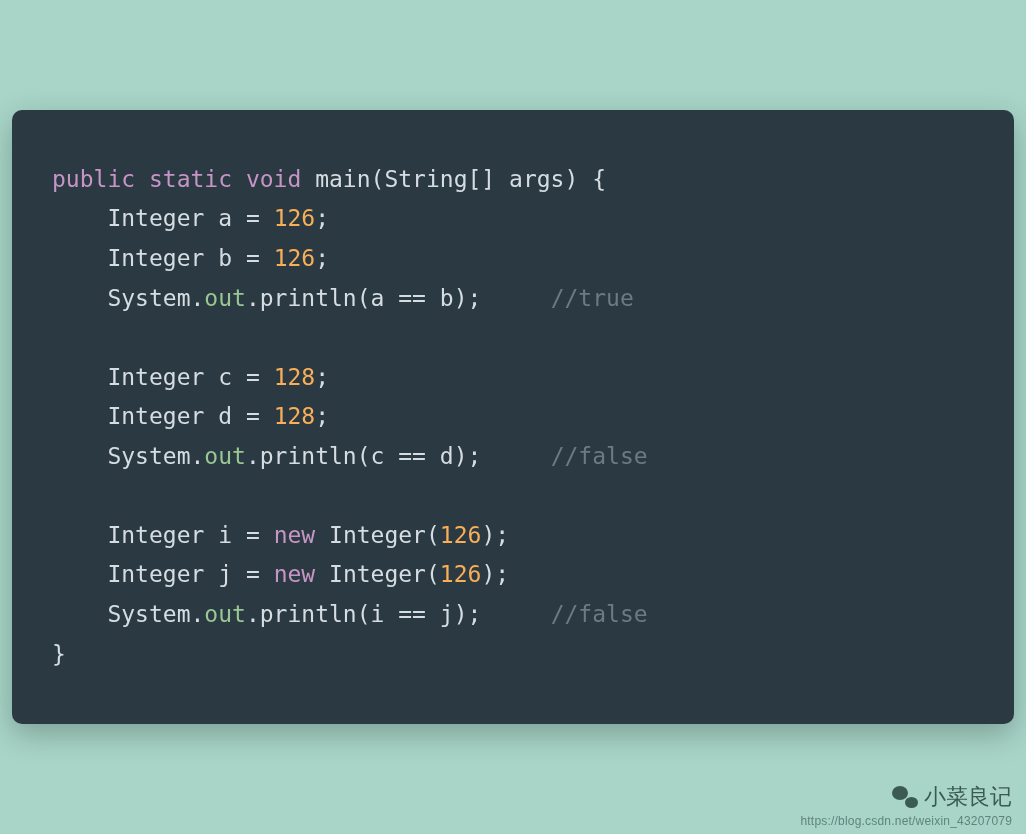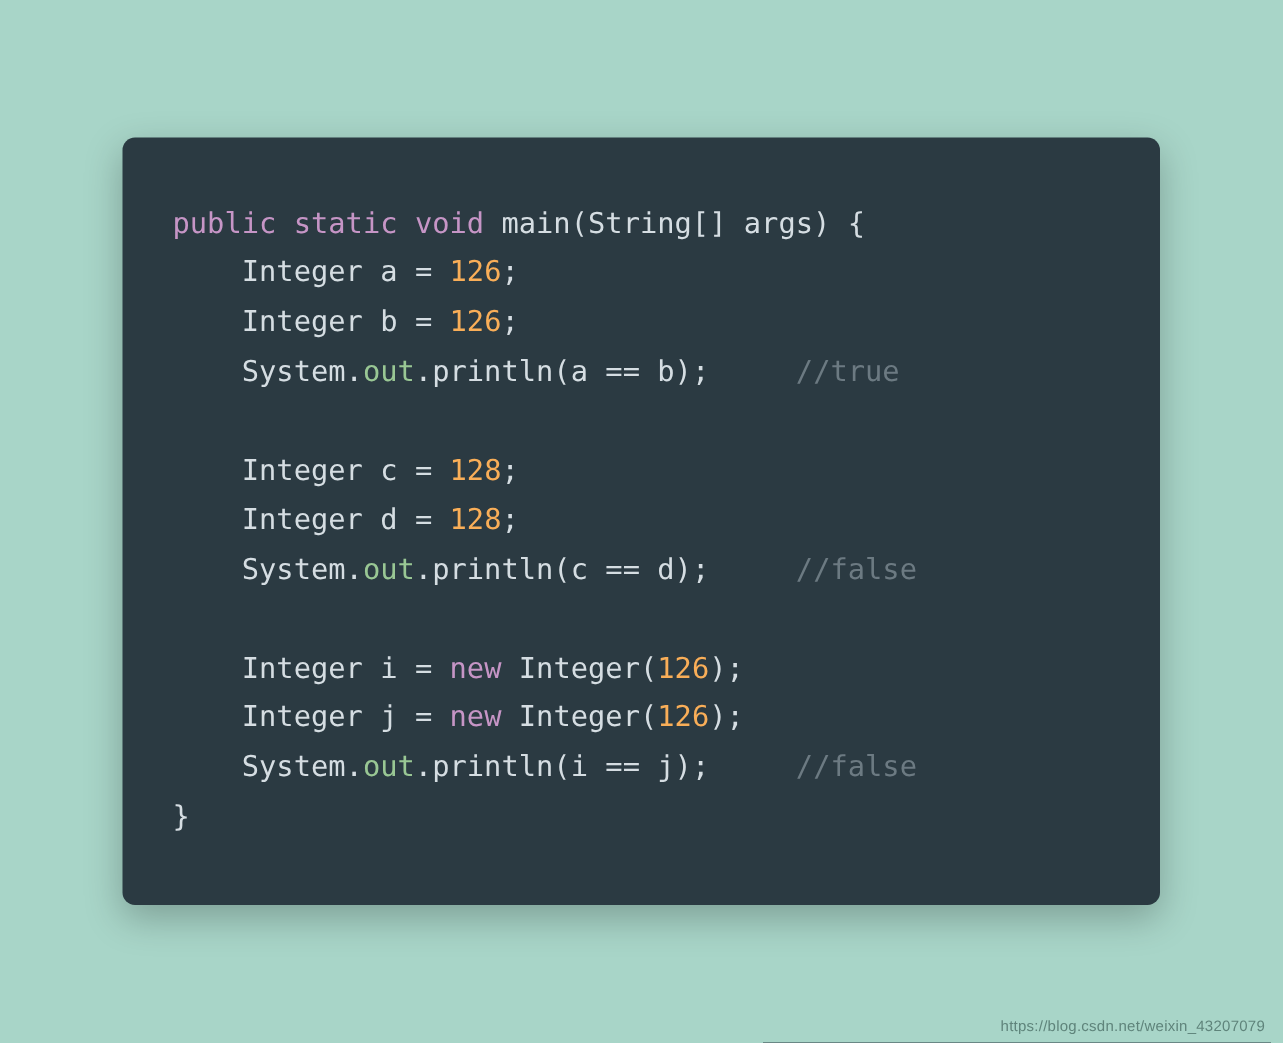--- a/index.html
+++ b/index.html
@@ -8,21 +8,21 @@
     height: 834px;
     background: #a8d5c8;
     display: flex;
     align-items: center;
     justify-content: center;
     font-family: "Consolas", "Menlo", "Monaco", monospace;
     position: relative;
     overflow: hidden;
   }
   .code-card {
-    width: 830px;
+    width: 1002px;
     background: #2b3a42;
     border-radius: 10px;
     padding: 50px 40px 50px 40px;
     box-shadow: 0 10px 30px rgba(0,0,0,0.25);
   }
   pre.code {
     font-family: "Consolas", "Menlo", "Monaco", monospace;
     font-size: 23px;
     line-height: 1.72;
     color: #d5dde2;
@@ -86,14 +86,21 @@
     <span class="tok-type">Integer</span> <span class="tok-id">d</span> <span class="tok-punc">=</span> <span class="tok-num">128</span><span class="tok-punc">;</span>
     <span class="tok-id">System</span><span class="tok-punc">.</span><span class="tok-out">out</span><span class="tok-punc">.</span><span class="tok-id">println</span><span class="tok-punc">(</span><span class="tok-id">c</span> <span class="tok-punc">==</span> <span class="tok-id">d</span><span class="tok-punc">)</span><span class="tok-punc">;</span>     <span class="tok-cmt">//false</span>
 
     <span class="tok-type">Integer</span> <span class="tok-id">i</span> <span class="tok-punc">=</span> <span class="tok-kw">new</span> <span class="tok-type">Integer</span><span class="tok-punc">(</span><span class="tok-num">126</span><span class="tok-punc">)</span><span class="tok-punc">;</span>
     <span class="tok-type">Integer</span> <span class="tok-id">j</span> <span class="tok-punc">=</span> <span class="tok-kw">new</span> <span class="tok-type">Integer</span><span class="tok-punc">(</span><span class="tok-num">126</span><span class="tok-punc">)</span><span class="tok-punc">;</span>
     <span class="tok-id">System</span><span class="tok-punc">.</span><span class="tok-out">out</span><span class="tok-punc">.</span><span class="tok-id">println</span><span class="tok-punc">(</span><span class="tok-id">i</span> <span class="tok-punc">==</span> <span class="tok-id">j</span><span class="tok-punc">)</span><span class="tok-punc">;</span>     <span class="tok-cmt">//false</span>
 <span class="tok-punc">}</span></pre>
 </div>
 
 <div class="footer">
+  <div class="footer-top">
+    <span class="wechat-icon">
+        <span class="b1"></span>
+        <span class="b2"></span>
+      </span>
+    <span>小菜良记</span>
+  </div>
   <div class="footer-bottom">https://blog.csdn.net/weixin_43207079</div>
 </div>
 
 </body></html>

